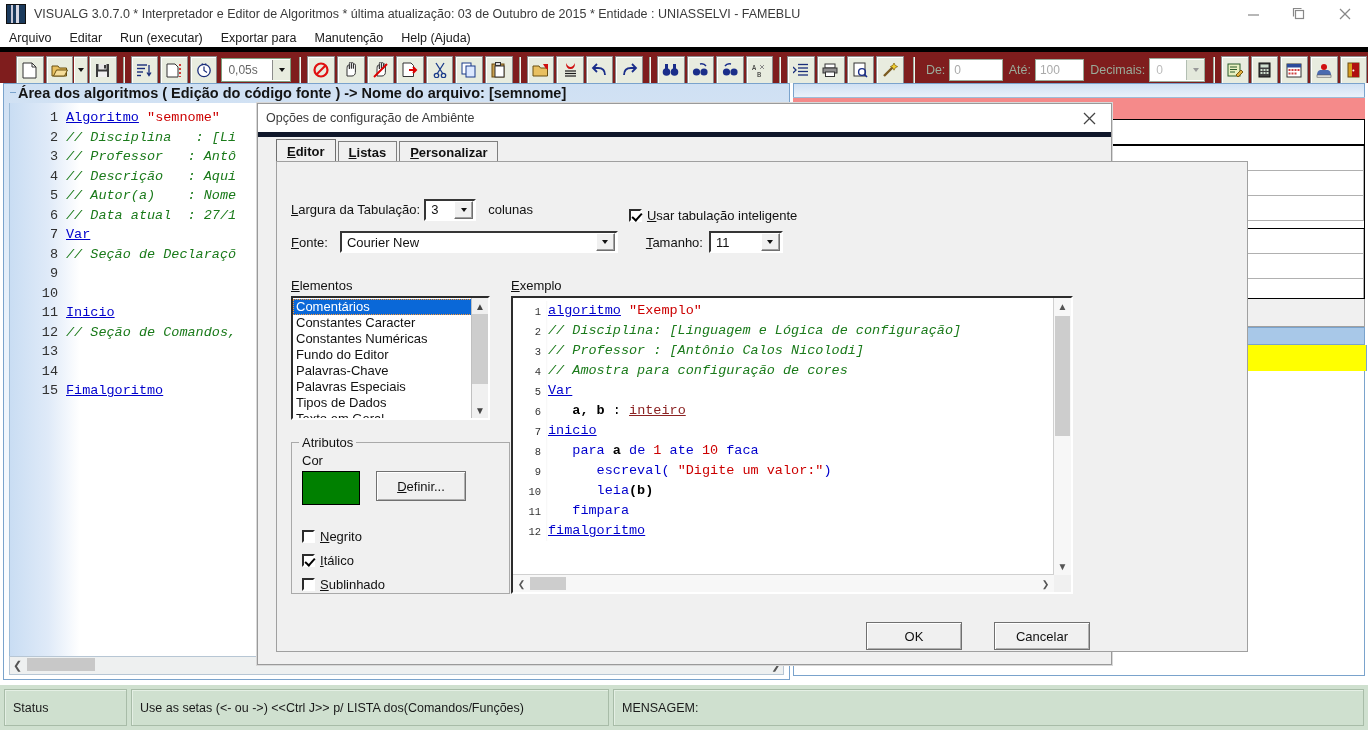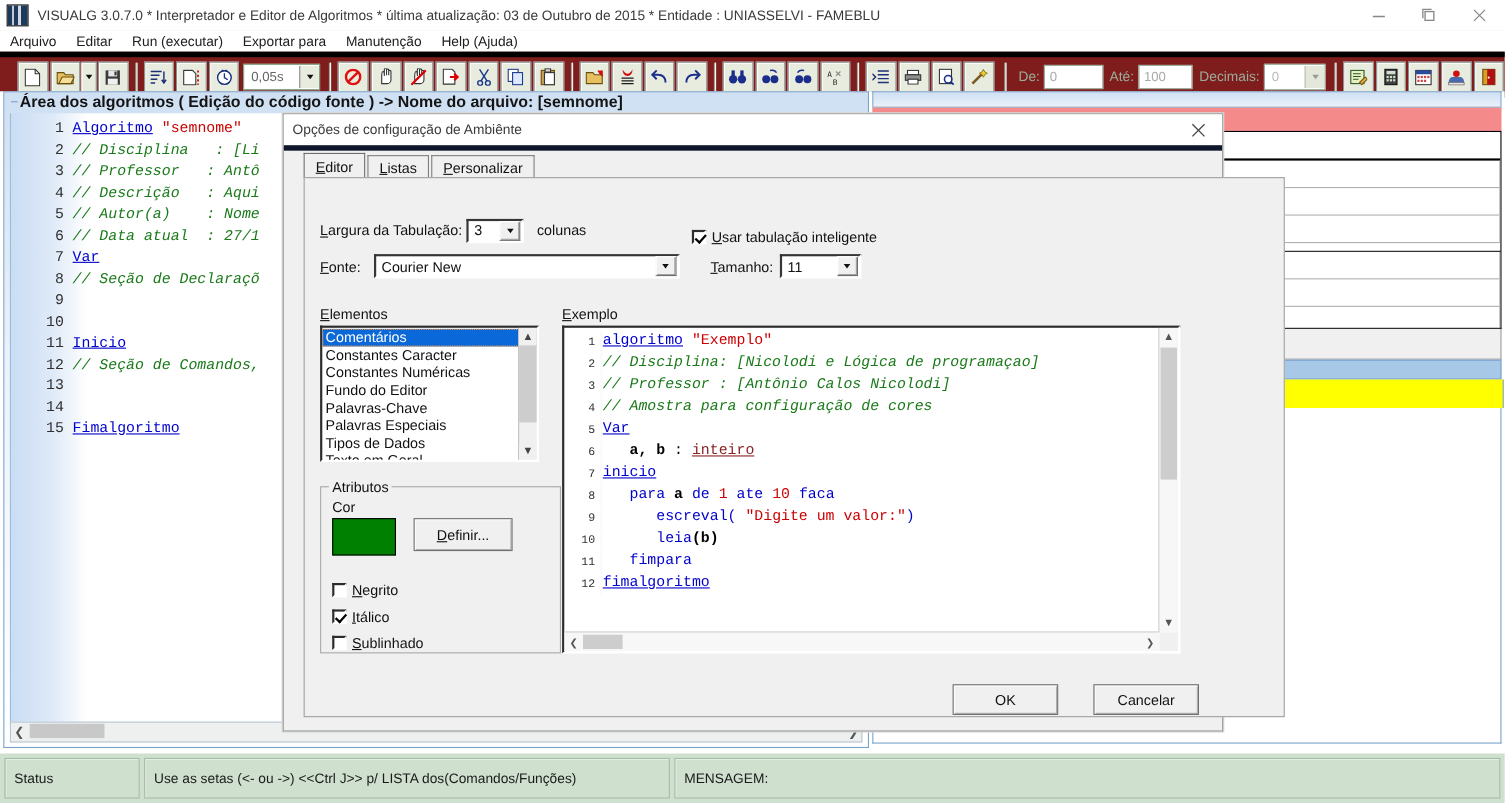--- a/index.html
+++ b/index.html
@@ -186,26 +186,27 @@
   }
   .dlg-title .t{font-size:12.5px;color:#3b3b3b;padding-left:8px;}
   .dlg-close{position:absolute;right:0;top:0;width:44px;height:28px;
     display:flex;align-items:center;justify-content:center;color:#444;font-size:15px;}
 
   .tabstrip{position:absolute;left:18px;top:36px;width:816px;height:22px;display:flex;align-items:flex-end;}
   .tab{
     height:21px;padding:0 10px;border:1px solid #7f7f7f;border-bottom:none;background:#f0f0f0;
     font-size:13px;color:#111;display:flex;align-items:center;margin-right:2px;
     box-sizing:border-box;
+    font-weight:bold;
   }
   .tab.active{background:#f0f0f0;height:23px;border-color:#6f6f6f;}
   .tab u{text-decoration:underline;}
 
   .tabpage{
-    position:absolute;left:18px;top:57px;width:892px;height:491px;
+    position:absolute;left:18px;top:57px;width:972px;height:491px;
     background:#f0f0f0;border:1px solid #a0a0a0;box-sizing:border-box;
   }
 
   .row1{position:absolute;left:14px;top:34px;display:flex;align-items:center;width:780px;}
   .lbl{font-size:13px;color:#111;}
   .lbl u{text-decoration:underline;}
   .combo{
     height:22px;border:2px inset #c8c8c8;border-color:#8a8a8a #fff #fff #8a8a8a;
     background:#fff;display:flex;align-items:center;box-sizing:border-box;
   }
@@ -777,21 +778,21 @@
         <div class="chk" style="position:absolute;left:10px;top:122px">
           <span class="chkbox"></span>
           <span><u>S</u><span>ublinhado</span></span>
         </div>
       </div>
 
       <div class="grp-label" style="position:absolute;left:234px;top:116px"><u>E</u><span>xemplo</span></div>
       <div class="examplebox" style="left:234px;top:134px;width:562px;height:298px">
         <div class="exlines" id="example-lines">
             <div class="exline"><span class="exnum">1</span><span class="exgutter"></span><span><span class="kw">algoritmo</span><span> </span><span class="str">"Exemplo"</span></span></div>
-            <div class="exline"><span class="exnum">2</span><span class="exgutter"></span><span><span class="cm">// Disciplina: [Nicolodi e Lógica de programaçao]</span></span></div>
+            <div class="exline"><span class="exnum">2</span><span class="exgutter"></span><span><span class="cm">// Disciplina: [Linguagem e Lógica de configuração]</span></span></div>
             <div class="exline"><span class="exnum">3</span><span class="exgutter"></span><span><span class="cm">// Professor : [Antônio Calos Nicolodi]</span></span></div>
             <div class="exline"><span class="exnum">4</span><span class="exgutter"></span><span><span class="cm">// Amostra para configuração de cores</span></span></div>
             <div class="exline"><span class="exnum">5</span><span class="exgutter"></span><span><span class="kw">Var</span></span></div>
             <div class="exline"><span class="exnum">6</span><span class="exgutter"></span><span><span>   </span><span class="bold">a, b</span><span> : </span><span class="typ">inteiro</span></span></div>
             <div class="exline"><span class="exnum">7</span><span class="exgutter"></span><span><span class="kw">inicio</span></span></div>
             <div class="exline"><span class="exnum">8</span><span class="exgutter"></span><span><span>   </span><span class="kw2">para </span><span class="bold">a</span><span class="kw2"> de </span><span class="num">1</span><span class="kw2"> ate </span><span class="num">10</span><span class="kw2"> faca</span></span></div>
             <div class="exline"><span class="exnum">9</span><span class="exgutter"></span><span><span>      </span><span class="kw2">escreval(</span><span> </span><span class="str">"Digite um valor:"</span><span class="kw2">)</span></span></div>
             <div class="exline"><span class="exnum">10</span><span class="exgutter"></span><span><span>      </span><span class="kw2">leia</span><span class="bold">(b)</span></span></div>
             <div class="exline"><span class="exnum">11</span><span class="exgutter"></span><span><span>   </span><span class="kw2">fimpara</span></span></div>
             <div class="exline"><span class="exnum">12</span><span class="exgutter"></span><span><span class="kw">fimalgoritmo</span></span></div>

